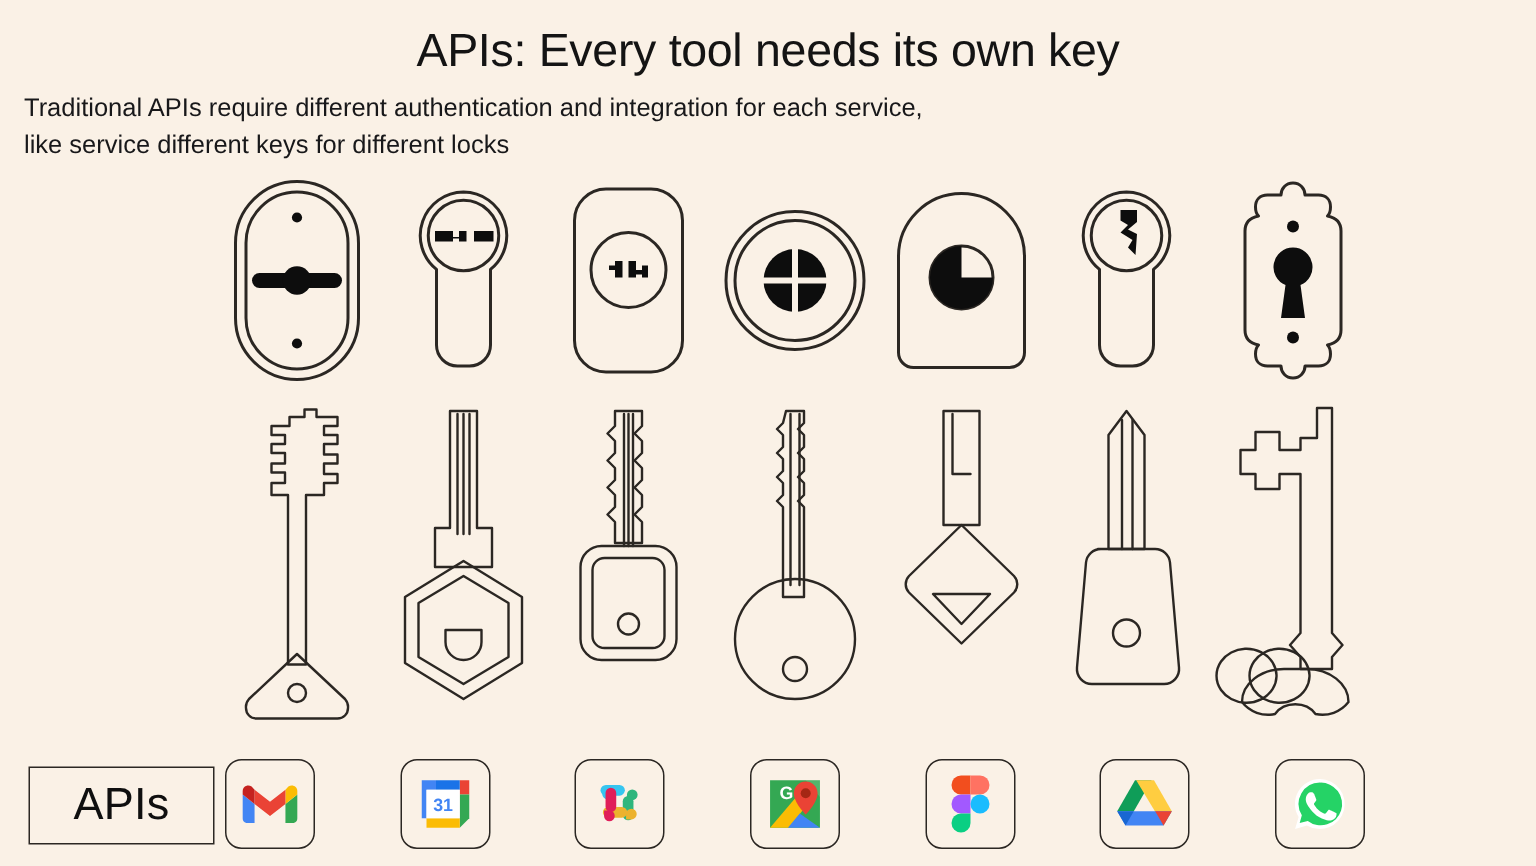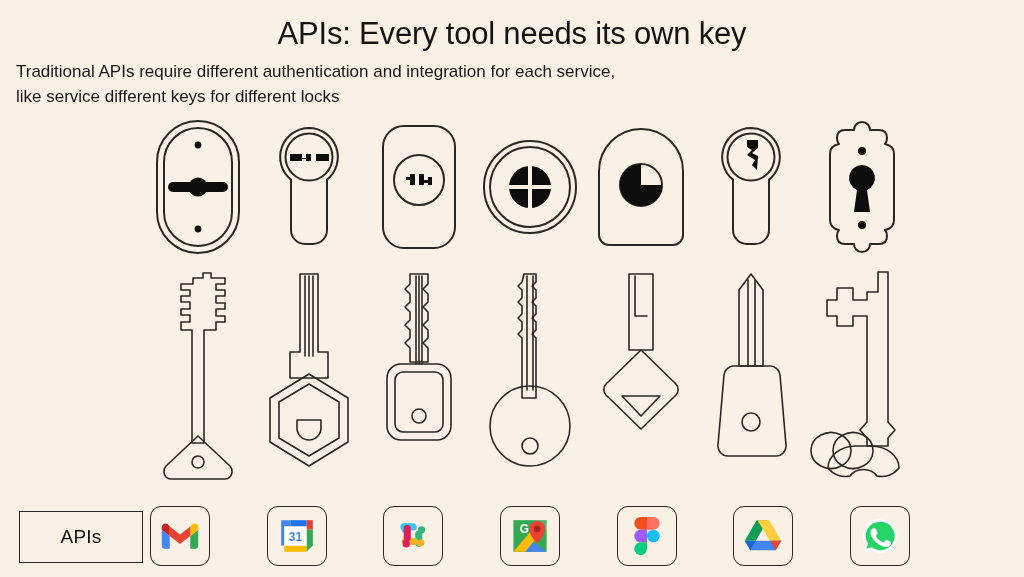--- a/index.html
+++ b/index.html
@@ -98,21 +98,21 @@
     position: absolute;
     left: 19px;
     top: 13px;
     width: 124px;
     height: 52px;
     border: 1.6px solid #2b2723;
     background: #faf1e6;
     display: flex;
     align-items: center;
     justify-content: center;
-    font-size: 19px;
+    font-size: 30px;
     font-weight: 400;
     letter-spacing: 0.2px;
     color: #0f0f0f;
     box-sizing: border-box;
   }
   .apps {
     position: absolute;
     left: 150px;
     top: 8px;
     width: 760px;

